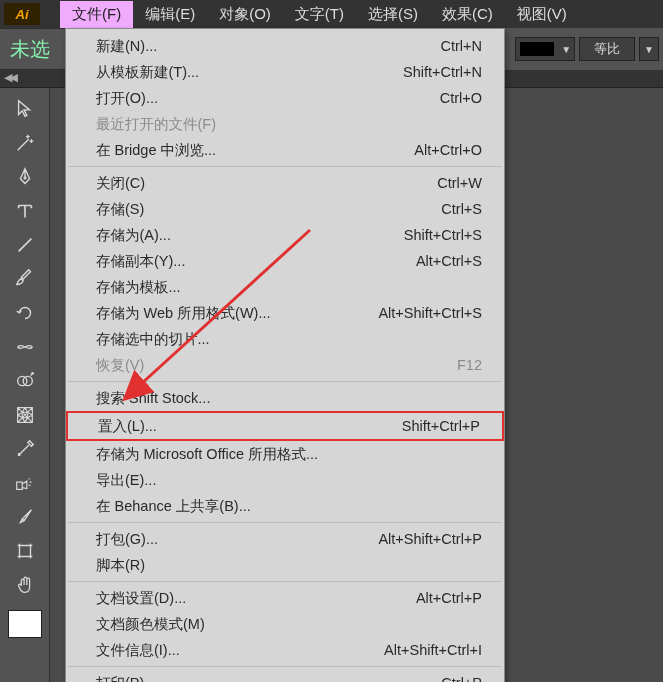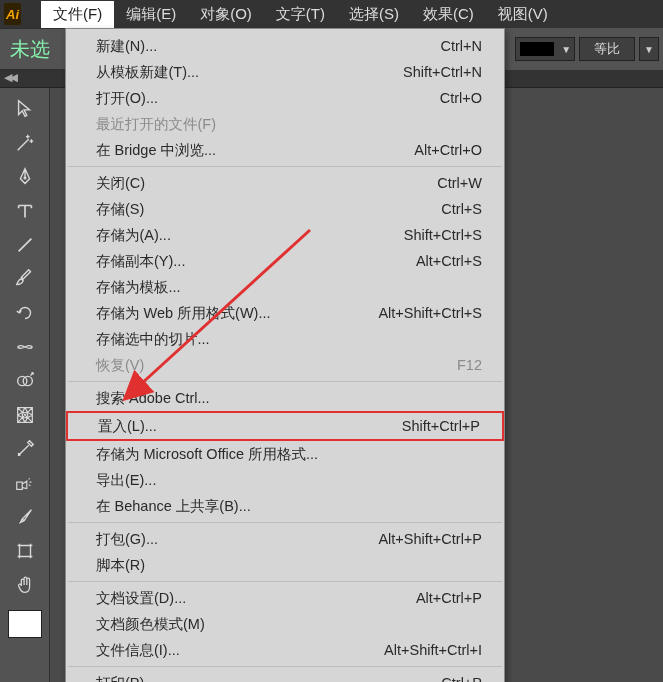--- a/index.html
+++ b/index.html
@@ -1,21 +1,21 @@
 <!DOCTYPE html>
 <html><head>
 <meta charset="utf-8">
 <style>
   * { margin: 0; padding: 0; box-sizing: border-box; font-family: "Microsoft YaHei", Arial, sans-serif; }
   body { background: #4a4a4a; width: 663px; height: 682px; overflow: hidden; position: relative; }
   .menubar { height: 28px; background: #333333; display: flex; align-items: center; padding-left: 4px; }
-  .app-icon { width: 17px; height: 22px; background: #302100; margin-right: 20px; display: flex; align-items: center; justify-content: center; border-radius: 2px; }
+  .app-icon { width: 36px; height: 22px; background: #302100; margin-right: 20px; display: flex; align-items: center; justify-content: center; border-radius: 2px; }
   .app-icon-text { color: #f6a400; font-size: 13px; font-weight: bold; font-style: italic; }
   .menu-item { color: #dddddd; font-size: 15px; padding: 4px 12px; cursor: pointer; }
-  .menu-item.open { background: #ffffff; color: #222; }
+  .menu-item.open { background: #f0abfc; color: #222; }
   .toolbar { height: 42px; background: #535353; border-top: 1px solid #2e2e2e; border-bottom: 1px solid #2e2e2e; display: flex; align-items: center; padding-left: 10px; }
   .toolbar-label { color: #86efac; font-size: 20px; }
   .divider-bar { height: 18px; background: #333333; border-bottom: 1px solid #222; position: relative; }
   .divider-arrows { position:absolute; left:4px; top:1px; color:#aaa; font-size:11px; letter-spacing:-3px; }
   .workspace { display: flex; height: calc(682px - 28px - 42px - 18px); }
   .tool-panel { width: 50px; background: #535353; border-right: 1px solid #2e2e2e; display: flex; flex-direction: column; align-items: center; padding-top: 6px; gap: 4px; }
   .tool { width: 34px; height: 30px; display: flex; align-items: center; justify-content: center; color: #d8d8d8; cursor: pointer; }
   .tool svg { width: 22px; height: 22px; }
   .canvas { flex: 1; background: #4a4a4a; }
   .swatch { width:34px; height:28px; background:#fff; border:1px solid #222; margin-top:6px; }
@@ -213,21 +213,21 @@
     </div>
   <div class="dd-item">
       <span>存储选中的切片...</span>
     </div>
   <div class="dd-item disabled">
       <span>恢复(V)</span>
       <span class="dd-shortcut">F12</span>
     </div>
   <div class="dd-sep"></div>
   <div class="dd-item">
-      <span>搜索 Adobe Ctrl...</span>
+      <span>搜索 Shift Stock...</span>
     </div>
   <div class="dd-item highlight-box">
       <span>置入(L)...</span>
       <span class="dd-shortcut">Shift+Ctrl+P</span>
     </div>
   <div class="dd-item">
       <span>存储为 Microsoft Office 所用格式...</span>
     </div>
   <div class="dd-item">
       <span>导出(E)...</span>

